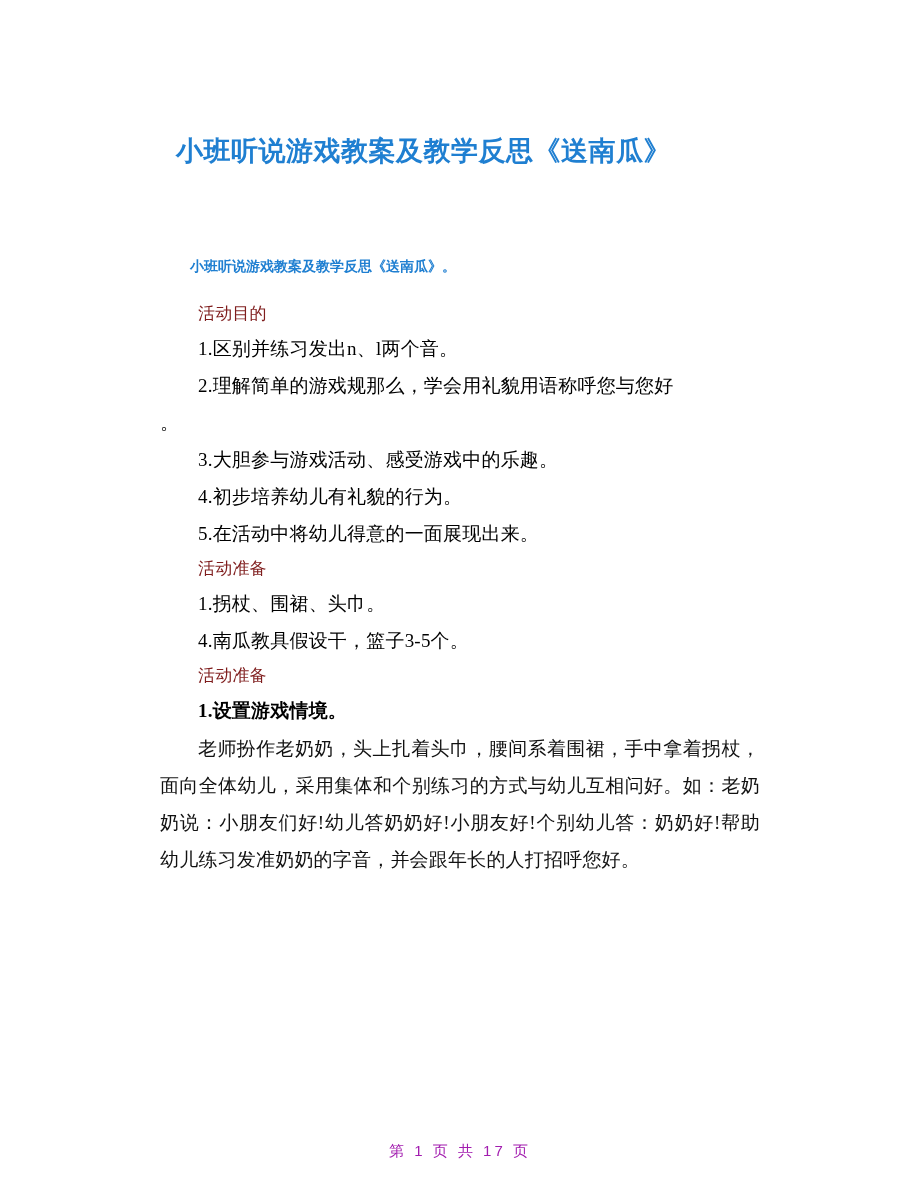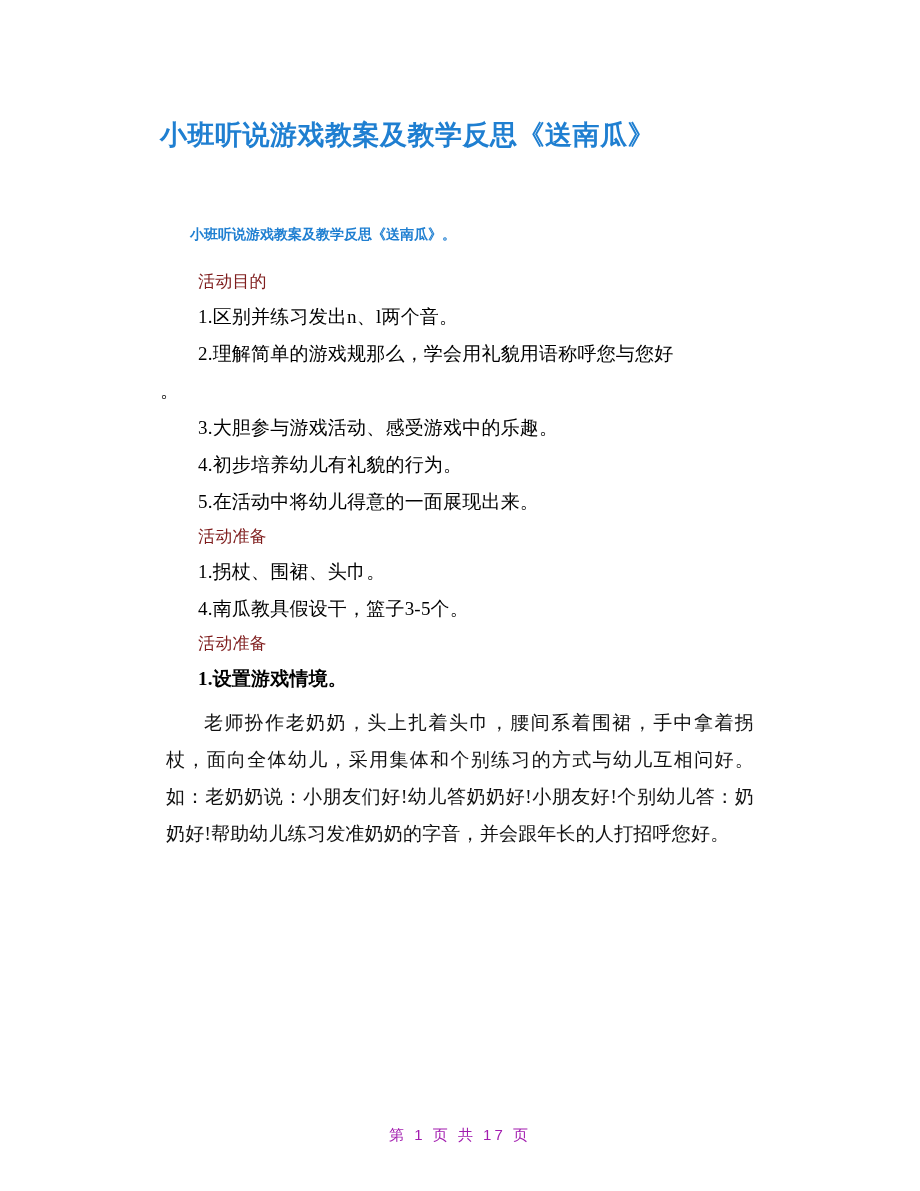--- a/index.html
+++ b/index.html
@@ -21,21 +21,21 @@
     height: 1191px;
     box-sizing: border-box;
     padding: 0 160px;
   }
   .doc-title {
     font-family: "Liberation Sans", sans-serif;
     font-weight: bold;
     font-size: 27px;
     color: #1f7fd1;
     letter-spacing: 0.5px;
-    margin: 0;
+    margin: 16px;
     padding-top: 118px;
     line-height: 1.3;
     white-space: nowrap;
   }
   .subtitle {
     font-family: "Liberation Sans", sans-serif;
     font-weight: bold;
     font-size: 14px;
     color: #1f7fd1;
     margin: 0;
@@ -55,21 +55,21 @@
     letter-spacing: 0.2px;
   }
   p.line.gray {
     color: #7f1d1d;
     font-size: 17px;
   }
   p.line.bold {
     font-weight: bold;
   }
   p.para {
-    margin: 6px;
+    margin: 0;
     font-size: 19px;
     line-height: 1.95;
     color: #111111;
     text-indent: 38px;
     letter-spacing: 0.2px;
     text-align: justify;
   }
   .footer {
     position: absolute;
     left: 0;

